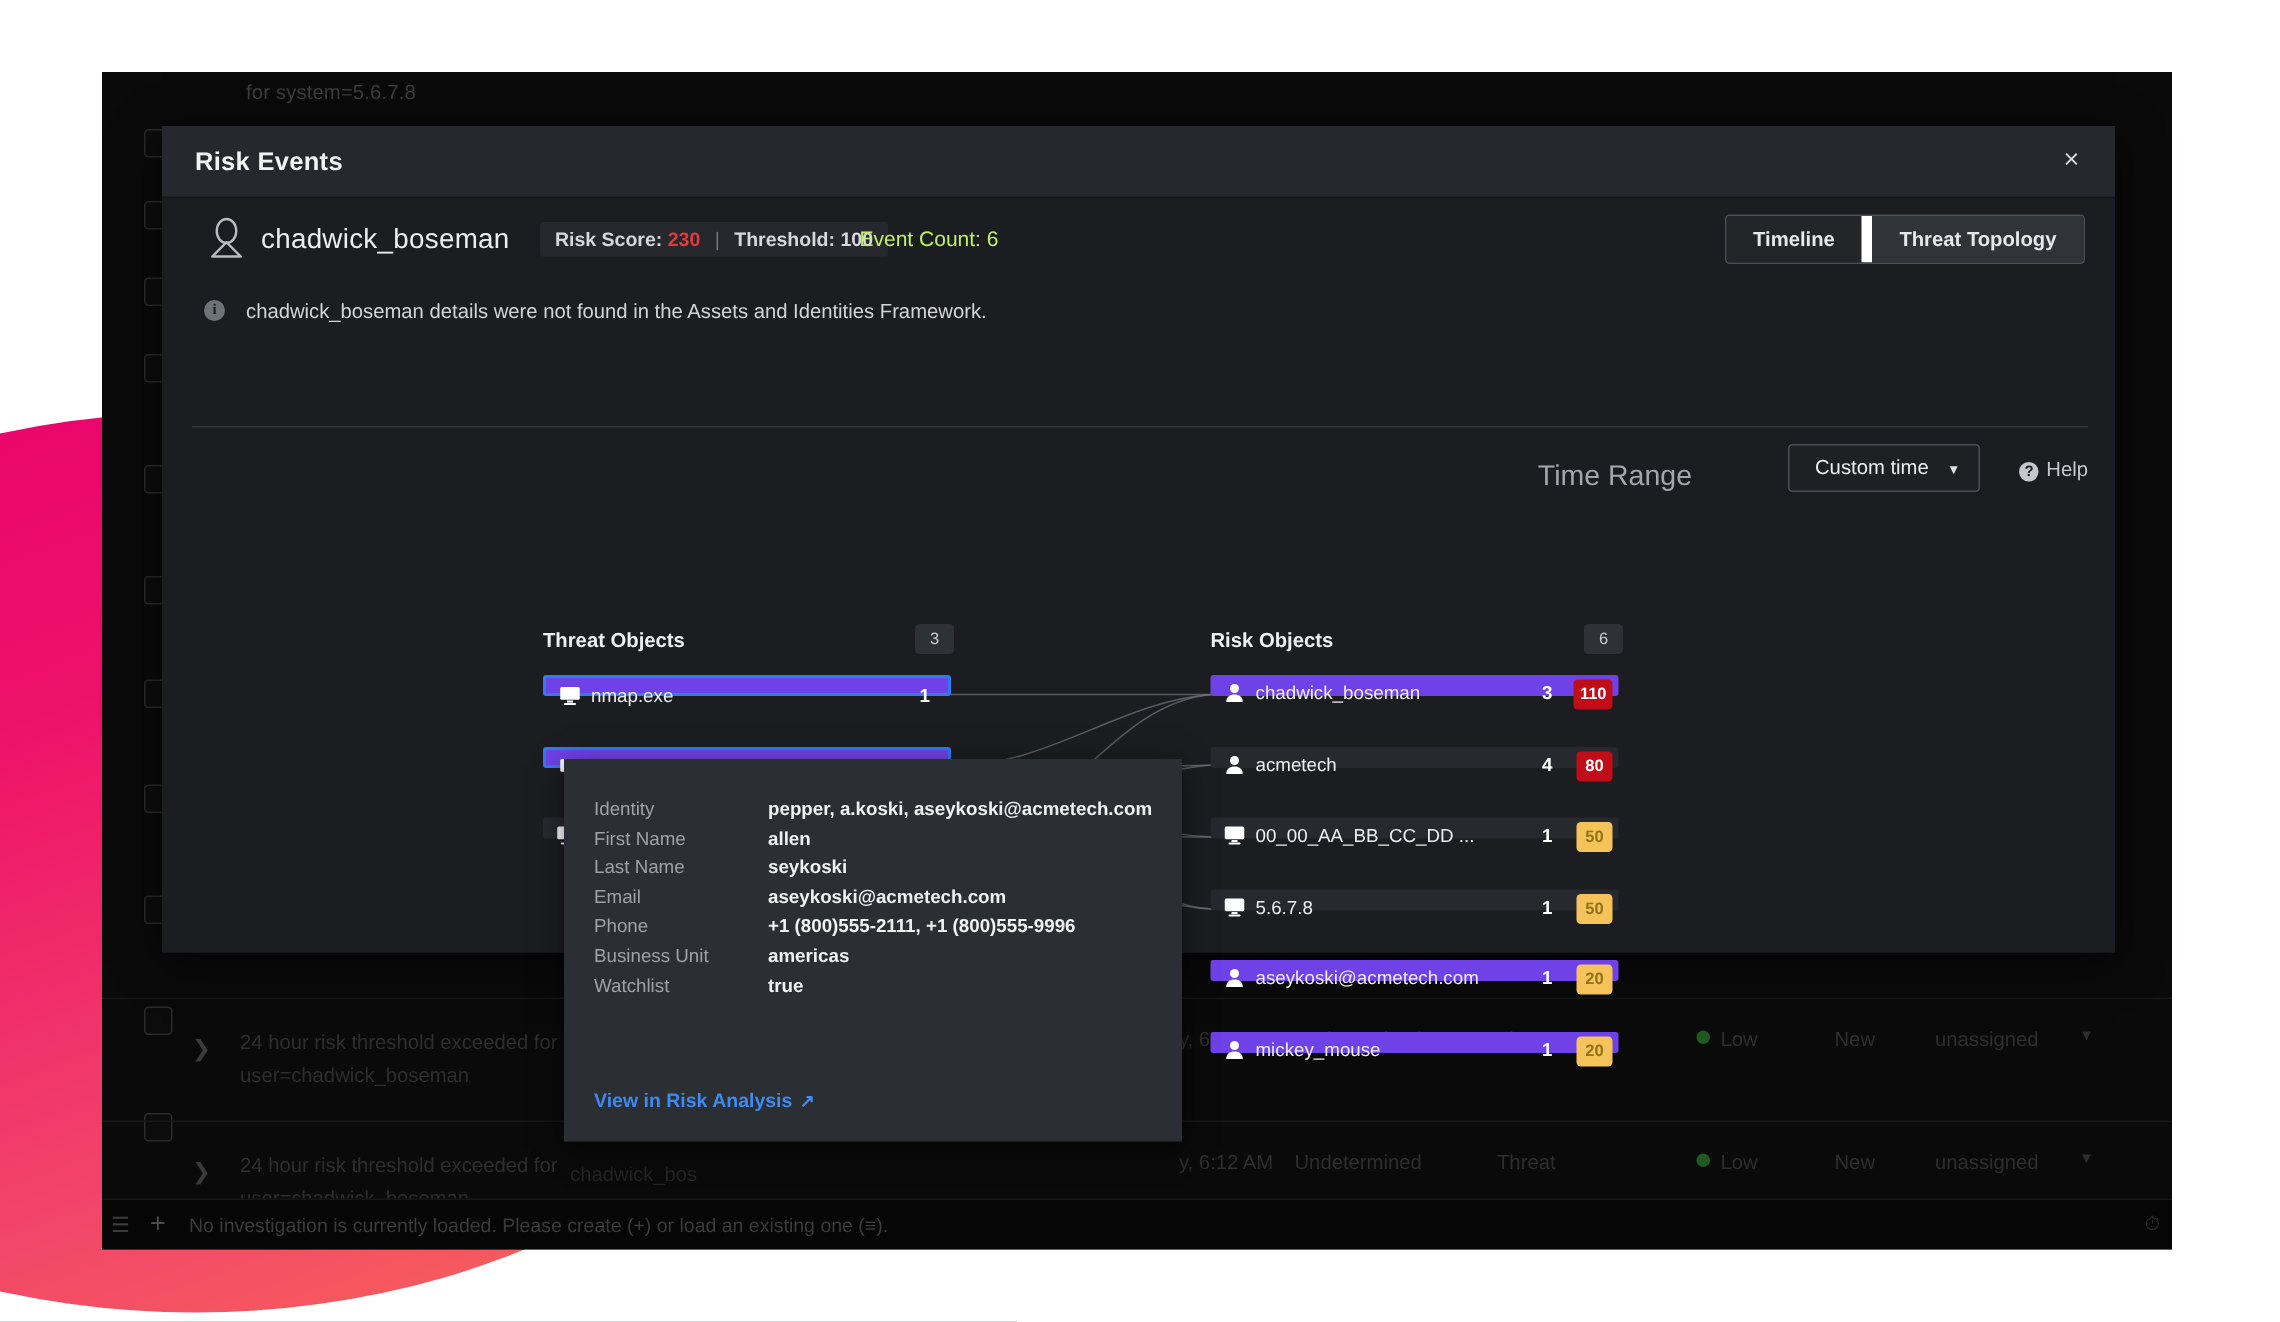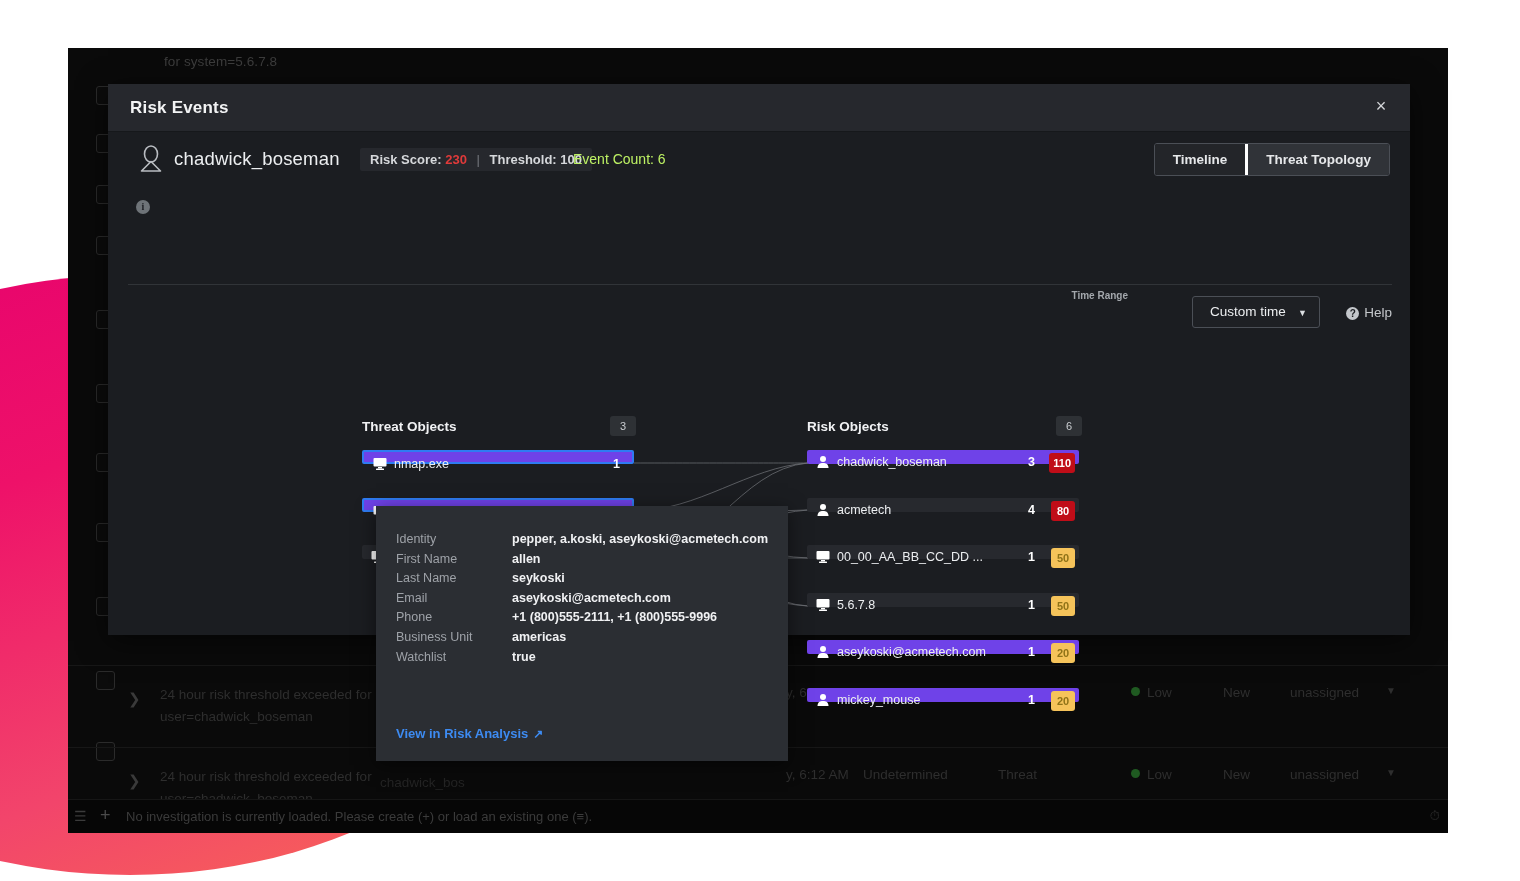--- a/index.html
+++ b/index.html
@@ -122,21 +122,21 @@
   }
 
   .seg-group {
     position: absolute; right: 20px; top: 11px;
     display: flex; border: 1px solid #4b4f56; border-radius: 3px; overflow: hidden;
   }
   .seg-btn {
     padding: 8px 18px; font-size: 13.5px; font-weight: bold;
     color: #e6e8ea; background: #232529; cursor: pointer;
   }
-  .seg-btn + .seg-btn { border-left: 3px solid #ffffff; }
+  .seg-btn + .seg-btn { border-left: 7px solid #ffffff; }
   .seg-btn.active { background: #303338; }
 
   .info-row {
     position: relative; height: 44px;
   }
   .info-icon {
     position: absolute; left: 28px; top: 12px;
     width: 14px; height: 14px; border-radius: 50%;
     background: #6e7378; color: #1b1d21;
     font-size: 10px; font-weight: bold; line-height: 14px; text-align: center;
@@ -146,22 +146,22 @@
     position: absolute; left: 56px; top: 12px;
     font-size: 13.5px; color: #d2d5d8;
   }
   .divider {
     position: absolute; left: 20px; right: 18px; top: 152px;
     height: 1px; background: #313438;
   }
 
   
   .time-range-label {
-    position: absolute; right: 282px; top: 158px;
-    font-size: 10px; color: #a3a7ac; font-weight: bold;
+    position: absolute; right: 282px; top: 175px;
+    font-size: 19px; color: #a3a7ac;
   }
   .time-select {
     position: absolute; right: 90px; top: 164px;
     width: 128px; height: 32px;
     border: 1px solid #4b4f56; border-radius: 3px; background: #1e2024;
     color: #eceef0; font-size: 13.5px; cursor: pointer; margin-left: 30px;
   }
   .time-select .tsv { position: absolute; left: 17px; top: 7px; }
   .time-select .tsc { position: absolute; right: 12px; top: 11px; font-size: 9px; color: #dcdfe2; }
   .help-link {
@@ -333,20 +333,21 @@
         <div class="event-count">Event Count: 6</div>
 
         <div class="seg-group">
           <div class="seg-btn">Timeline</div>
           <div class="seg-btn active">Threat Topology</div>
         </div>
       </div>
 
       <div class="info-row">
         <div class="info-icon">i</div>
+        <div class="info-text">chadwick_boseman details were not found in the Assets and Identities Framework.</div>
       </div>
 
       <div class="divider"></div>
 
       <div class="time-range-label">Time Range</div>
       <div class="time-select">
         <span class="tsv">Custom time</span>
         <span class="tsc">▼</span>
       </div>
       <div class="help-link">

